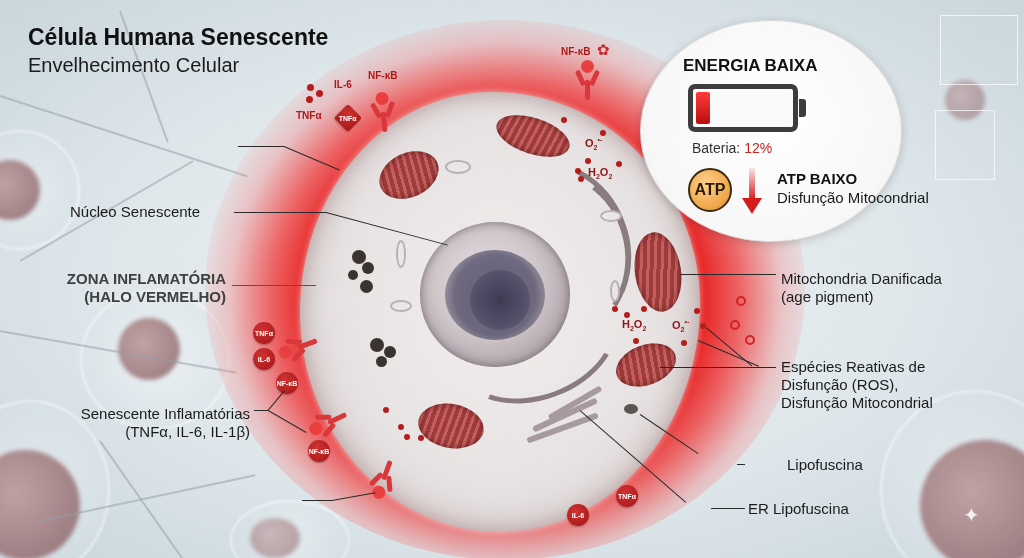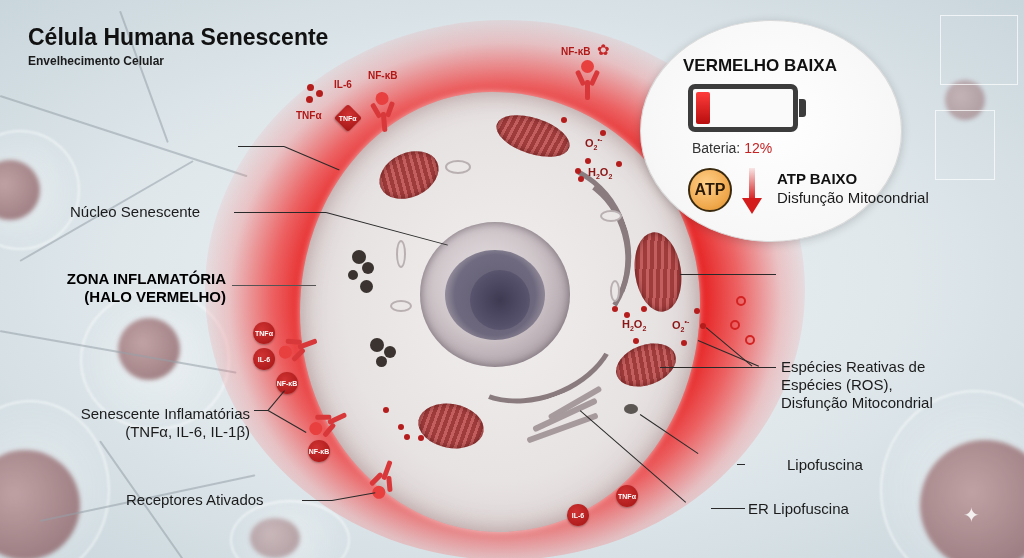--- a/index.html
+++ b/index.html
@@ -41,25 +41,25 @@
   .receptor .arm { position: absolute; top: 4px; width: 5px; height: 16px; background: #d9383a; border-radius: 2px; }
   .receptor .arm.l { left: 4px; transform: rotate(-25deg); }
   .receptor .arm.r { left: 18px; transform: rotate(25deg); }
   .receptor .ball { position: absolute; left: 7px; top: -6px; width: 13px; height: 13px; border-radius: 50%; background: #e8403f; }
 
   .cyto { position: absolute; border-radius: 50%; background: radial-gradient(circle at 40% 35%, #d03232, #a31414); color: #fff; font-size: 7px; font-weight: bold; display: flex; align-items: center; justify-content: center; box-shadow: 0 1px 2px rgba(0,0,0,0.3); }
 
   
   .label { position: absolute; font-size: 15px; line-height: 18px; color: #1b1b1b; }
   .label b { font-weight: bold; }
-  .label.red { color: #000000; font-weight: bold; }
+  .label.red { color: #404040; font-weight: bold; }
   .leader { position: absolute; height: 1.4px; background: #2a2a2a; transform-origin: left center; }
 
   .title { position: absolute; left: 28px; top: 24px; font-size: 23px; font-weight: bold; color: #111; }
-  .subtitle { position: absolute; left: 28px; top: 54px; font-size: 12px; color: #1b1b1b; font-weight: bold; }
+  .subtitle { position: absolute; left: 28px; top: 54px; font-size: 20px; color: #1b1b1b; }
 
   
   .energy { position: absolute; left: 640px; top: 20px; width: 262px; height: 222px; border-radius: 50%;
     background: radial-gradient(circle at 50% 45%, #ffffff 0%, #f7f7f7 70%, #ececec 100%); box-shadow: 0 2px 10px rgba(0,0,0,0.18); border: 1px solid #d9d9d9; }
   .energy-title { position: absolute; left: 683px; top: 56px; font-size: 17px; font-weight: bold; color: #111; }
   .battery { position: absolute; left: 688px; top: 84px; width: 110px; height: 48px; border: 5px solid #3c3c3c; border-radius: 7px; background: #fafafa; }
   .battery-fill { position: absolute; left: 3px; top: 3px; bottom: 3px; width: 14px; border-radius: 2px; background: linear-gradient(180deg, #ff3b3b, #b80e0e); }
   .battery-cap { position: absolute; left: 799px; top: 99px; width: 7px; height: 18px; background: #3c3c3c; border-radius: 0 3px 3px 0; }
   .battery-text { position: absolute; left: 692px; top: 140px; font-size: 14px; color: #333; }
   .battery-text .pct { color: #c42424; }
@@ -214,21 +214,21 @@
   <div class="cyto" style="left:338px;top:108px;width:20px;height:20px;border-radius:3px;transform:rotate(45deg);">
       <span style="transform:rotate(-45deg);">TNFα</span>
     </div>
   <div class="small-red" style="left:561px;top:46px;">NF-κB</div>
   <div style="position:absolute;left:597px;top:42px;font-size:15px;color:#c62828;line-height:15px;">✿</div>
 
   <div class="title">Célula Humana Senescente</div>
   <div class="subtitle">Envelhecimento Celular</div>
 
   <div class="energy"></div>
-  <div class="energy-title">VERMELHO BAIXA</div>
+  <div class="energy-title">ENERGIA BAIXA</div>
   <div class="battery">
       <div class="battery-fill"></div>
     </div>
   <div class="battery-cap"></div>
   <div class="battery-text">
     <span>Bateria:</span>
     <span class="pct">12%</span>
   </div>
   <div class="atp-badge">ATP</div>
   <div class="down-arrow">
@@ -252,29 +252,32 @@
   <div class="leader" style="left:232px;top:285px;width:84px;background:#555;"></div>
 
   <div class="label" style="left:50px;top:405px;text-align:right;width:200px;">
     <span>Senescente Inflamatórias</span><br>
     <span>(TNFα, IL-6, IL-1β)</span>
   </div>
   <div class="leader" style="left:254px;top:410px;width:14px;"></div>
   <div class="leader" style="left:268px;top:410px;width:26px;transform:rotate(-50deg);"></div>
   <div class="leader" style="left:268px;top:410px;width:44px;transform:rotate(30deg);"></div>
 
-  <div class="label" style="left:126px;top:491px;">Receptores Ativados</div>
   <div class="leader" style="left:302px;top:500px;width:30px;"></div>
   <div class="leader" style="left:332px;top:500px;width:44px;transform:rotate(-10deg);"></div>
 
+  <div class="label" style="left:781px;top:270px;">
+    <span>Mitochondria Danificada</span><br>
+    <span>(age pigment)</span>
+  </div>
   <div class="leader" style="left:680px;top:274px;width:96px;"></div>
 
   <div class="label" style="left:781px;top:358px;">
     <span>Espécies Reativas de</span><br>
-    <span>Espécies (ROS),</span><br>
+    <span>Disfunção (ROS),</span><br>
     <span>Disfunção Mitocondrial</span>
   </div>
   <div class="leader" style="left:760px;top:367px;width:16px;"></div>
   <div class="leader" style="left:660px;top:367px;width:100px;"></div>
   <div class="leader" style="left:706px;top:327px;width:60px;transform:rotate(40deg);"></div>
   <div class="leader" style="left:698px;top:340px;width:66px;transform:rotate(23deg);"></div>
 
   <div class="label" style="left:748px;top:456px;margin-left:39px;">Lipofuscina</div>
   <div class="leader" style="left:640px;top:414px;width:70px;transform:rotate(34deg);"></div>
   <div class="leader" style="left:737px;top:464px;width:8px;"></div>

